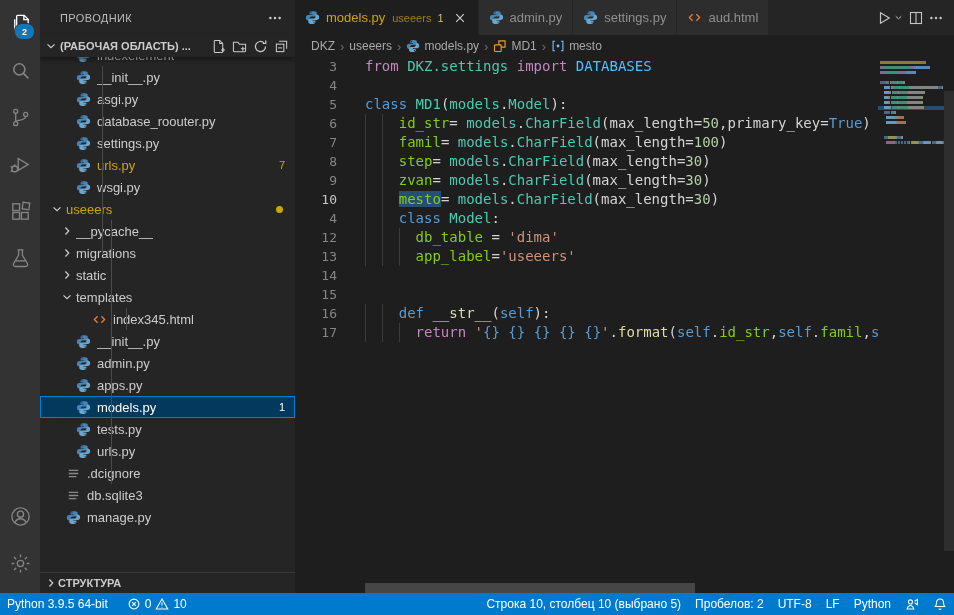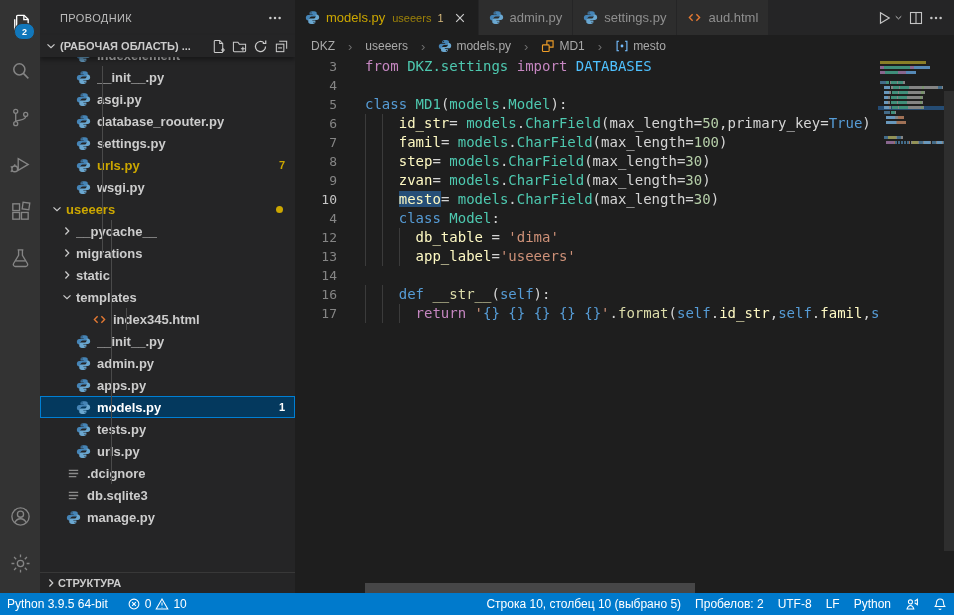--- a/index.html
+++ b/index.html
@@ -27,21 +27,21 @@
             letter-spacing:.4px;color:#bbbbbb;}
   .sb-title .ic{margin-left:auto;width:16px;height:16px;color:#cccccc;cursor:pointer;}
   .sb-section{height:22px;display:flex;align-items:center;padding:0 6px 0 4px;font-size:11px;font-weight:bold;
               color:#cccccc;background:#252526;position:relative;z-index:2;
               box-shadow:0 3px 4px rgba(0,0,0,.35);}
   .sb-section .chev{width:14px;height:14px;color:#cccccc;}
   .sb-section .lbl{margin-left:2px;white-space:nowrap;overflow:hidden;}
   .sb-acts{margin-left:auto;display:flex;gap:6px;}
   .sb-acts .ic{width:15px;height:15px;color:#cccccc;cursor:pointer;}
 
-  .tree{position:absolute;top:57px;left:0;right:0;bottom:20px;overflow:hidden;font-size:13px;font-weight:bold;}
+  .tree{position:absolute;top:57px;left:0;right:0;bottom:20px;overflow:hidden;font-size:13px;}
   .trow{position:relative;height:22px;display:flex;align-items:center;color:#cccccc;cursor:pointer;
         white-space:nowrap;}
   .trow.clip{height:9px;overflow:hidden;}
   .trow.clip .tin{margin-top:-13px;opacity:.85;}
   .tin{display:flex;align-items:center;height:22px;width:100%;}
   .trow .chev{width:14px;height:14px;color:#cccccc;flex:none;margin-right:2px;}
   .trow .ficon{width:15px;height:15px;flex:none;margin-right:6px;}
   .trow .name{overflow:hidden;text-overflow:ellipsis;}
   .trow.yellow .name{color:#cca700;}
   .trow.selected{background:#04395e;outline:1px solid #007fd4;outline-offset:-1px;color:#ffffff;}
@@ -61,32 +61,32 @@
        font-size:13px;color:#8f8f8f;cursor:pointer;white-space:nowrap;}
   .tab .ficon{width:15px;height:15px;margin-right:6px;}
   .tab.active{background:#1e1e1e;color:#cca700;}
   .tab .desc{font-size:11px;margin-left:7px;color:#cca700;opacity:.72;}
   .tab .pbadge{font-size:11px;margin-left:6px;color:#d7ba7d;}
   .tab .close{width:16px;height:16px;margin-left:8px;color:#cccccc;cursor:pointer;border-radius:3px;}
   .ed-actions{margin-left:auto;display:flex;align-items:center;gap:4px;padding-right:10px;background:#252526;color:#c5c5c5;}
   .ed-actions .ic{width:16px;height:16px;cursor:pointer;}
   .ed-actions .ic.small{width:11px;height:11px;margin-left:-3px;}
 
-  .breadcrumb{height:22px;display:flex;align-items:center;padding-left:16px;font-size:12px;color:#a9a9a9;gap:12px;}
+  .breadcrumb{height:22px;display:flex;align-items:center;padding-left:16px;font-size:12px;color:#a9a9a9;gap:4px;}
   .breadcrumb .bc-item{display:flex;align-items:center;gap:4px;cursor:pointer;}
   .breadcrumb .sep{color:#6e6e6e;font-size:13px;margin:0 1px;}
   .breadcrumb .ficon{width:14px;height:14px;}
 
   .codearea{position:absolute;top:57px;left:0;right:0;bottom:0;overflow:hidden;}
   .cl{display:flex;height:19px;align-items:center;}
   .ln{width:42px;flex:none;text-align:right;font:13px/19px "DejaVu Sans Mono",monospace;color:#858585;}
   .ln.cur{color:#c6c6c6;}
   .lc{position:relative;margin-left:28px;font:14px/19px "DejaVu Sans Mono",monospace;white-space:pre;flex:1;overflow:hidden;}
   .lc i.guide{position:absolute;top:0;bottom:0;width:1px;background:#3b3b3b;}
-  .tk-ctrl{color:#C586C0}.tk-kw{color:#569CD6}.tk-type{color:#4EC9B0}.tk-var{color:#fef9c3}
+  .tk-ctrl{color:#C586C0}.tk-kw{color:#569CD6}.tk-type{color:#4EC9B0}.tk-var{color:#84cc16}
   .tk-fn{color:#DCDCAA}.tk-str{color:#CE9178}.tk-esc{color:#569CD6}.tk-num{color:#B5CEA8}
   .tk-plain{color:#D4D4D4}.tk-const{color:#4FC1FF}
   .tk-sel{background:#264F78;}
 
   .minimap{position:absolute;top:0;right:10px;width:66px;bottom:0;background:#1e1e1e;padding-top:4px;z-index:3;}
   .mmrow{position:relative;height:4px;margin-bottom:1px;opacity:.95;}
   .mmrow .seg{position:absolute;top:0;height:3px;}
   .mmrow.hl{background:#264f78;}
   .vscroll{position:absolute;top:0;right:0;width:10px;bottom:0;z-index:4;}
   .vslider{position:absolute;top:34px;right:0;width:10px;height:460px;background:rgba(121,121,121,.18);}
@@ -645,20 +645,24 @@
           <div class="cl">
             <span class="ln ">12</span>
             <span class="lc"><i class="guide" style="left:0ch"></i><i class="guide" style="left:2ch"></i><i class="guide" style="left:4ch"></i><span class="tk-plain">      </span><span class="tk-var">db_table</span><span class="tk-plain"> = </span><span class="tk-str">'dima'</span></span>
           </div>
           <div class="cl">
             <span class="ln ">13</span>
             <span class="lc"><i class="guide" style="left:0ch"></i><i class="guide" style="left:2ch"></i><i class="guide" style="left:4ch"></i><span class="tk-plain">      </span><span class="tk-var">app_label</span><span class="tk-plain">=</span><span class="tk-str">'useeers'</span></span>
           </div>
           <div class="cl">
             <span class="ln ">14</span>
+            <span class="lc"><i class="guide" style="left:0ch"></i><i class="guide" style="left:2ch"></i></span>
+          </div>
+          <div class="cl">
+            <span class="ln ">15</span>
             <span class="lc"><i class="guide" style="left:0ch"></i><i class="guide" style="left:2ch"></i></span>
           </div>
           <div class="cl">
             <span class="ln ">16</span>
             <span class="lc"><i class="guide" style="left:0ch"></i><i class="guide" style="left:2ch"></i><span class="tk-plain">    </span><span class="tk-kw">def </span><span class="tk-fn">__str__</span><span class="tk-plain">(</span><span class="tk-kw">self</span><span class="tk-plain">):</span></span>
           </div>
           <div class="cl">
             <span class="ln ">17</span>
             <span class="lc"><i class="guide" style="left:0ch"></i><i class="guide" style="left:2ch"></i><i class="guide" style="left:4ch"></i><span class="tk-plain">      </span><span class="tk-ctrl">return </span><span class="tk-str">'</span><span class="tk-esc">{}</span><span class="tk-str"> </span><span class="tk-esc">{}</span><span class="tk-str"> </span><span class="tk-esc">{}</span><span class="tk-str"> </span><span class="tk-esc">{}</span><span class="tk-str"> </span><span class="tk-esc">{}</span><span class="tk-str">'</span><span class="tk-plain">.</span><span class="tk-fn">format</span><span class="tk-plain">(</span><span class="tk-kw">self</span><span class="tk-plain">.</span><span class="tk-var">id_str</span><span class="tk-plain">,</span><span class="tk-kw">self</span><span class="tk-plain">.</span><span class="tk-var">famil</span><span class="tk-plain">,</span><span class="tk-kw">s</span></span>
           </div>

